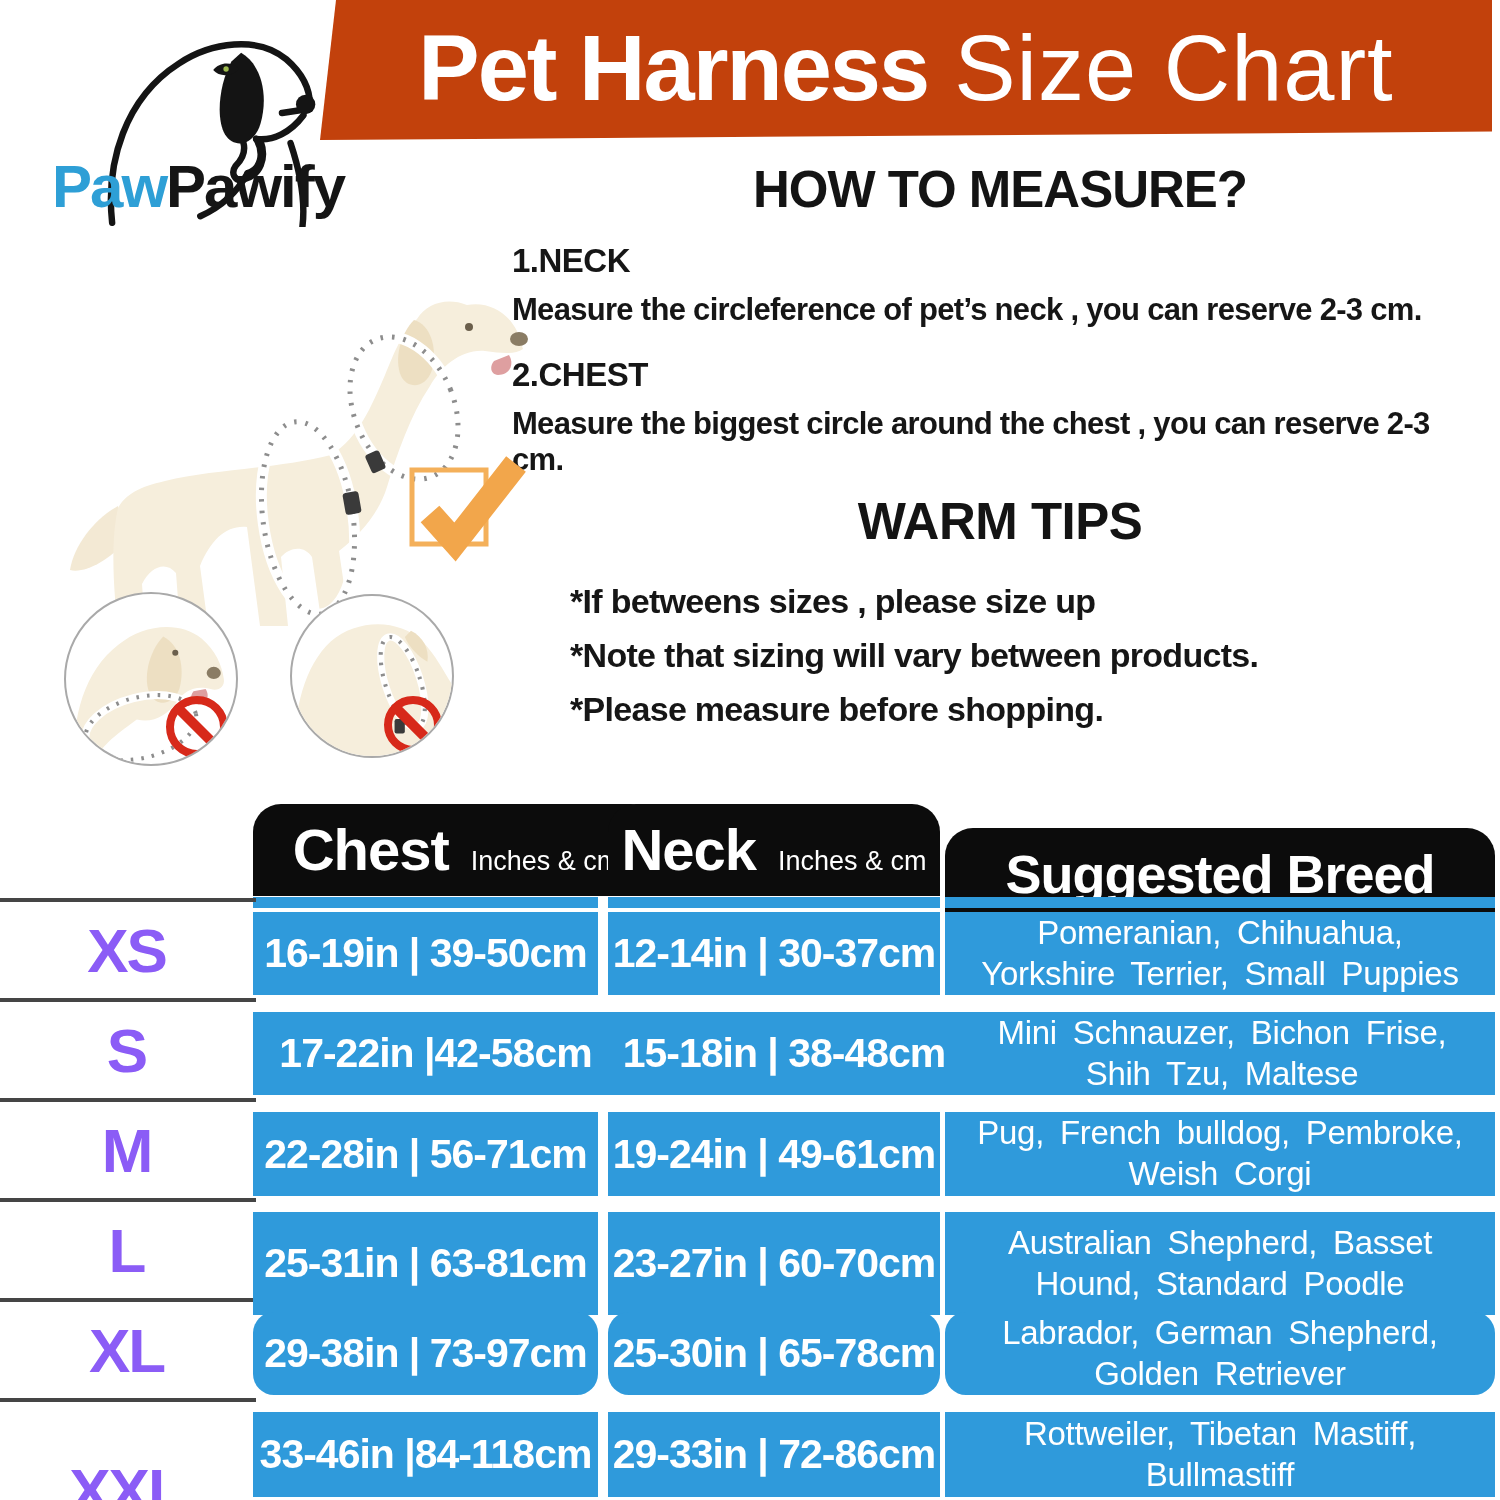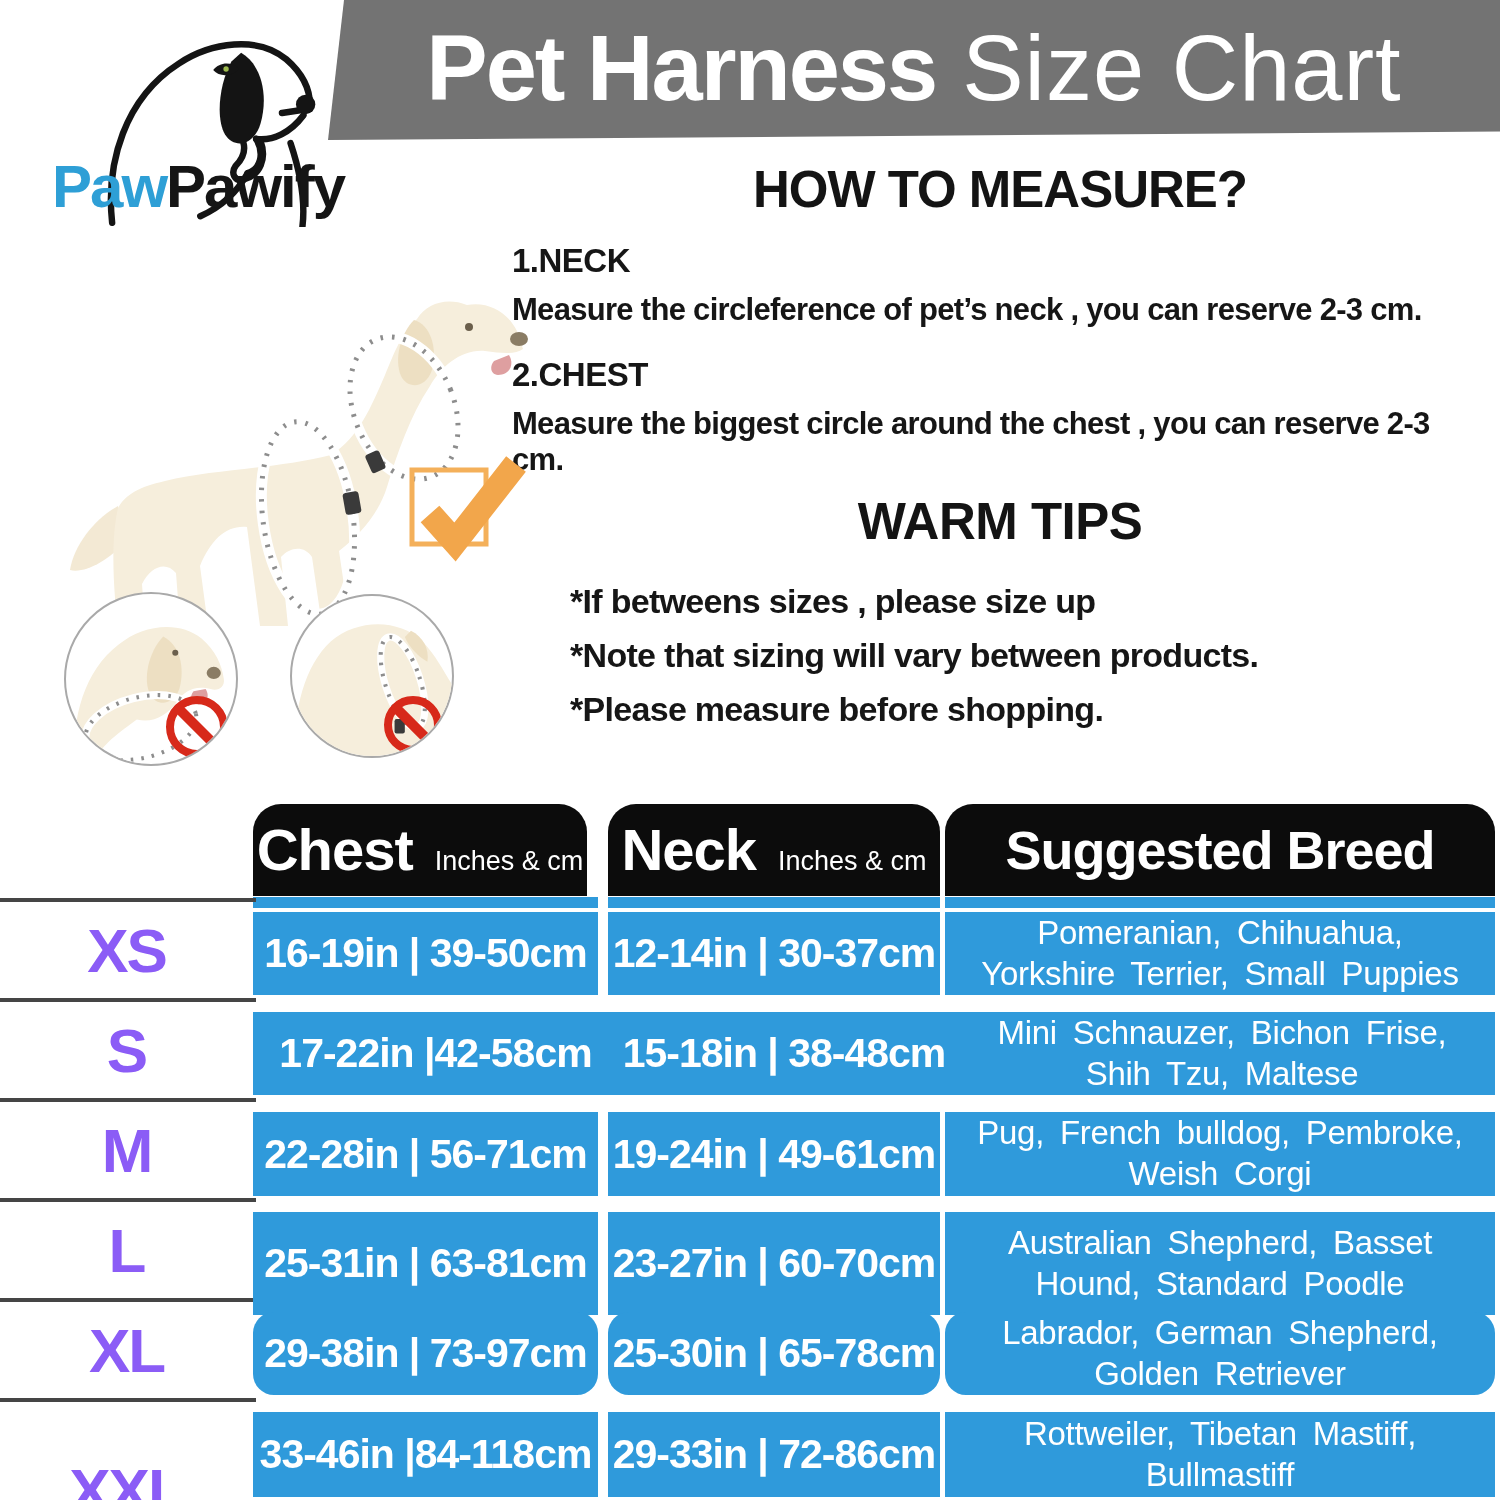--- a/index.html
+++ b/index.html
@@ -2,21 +2,21 @@
 <html><head>
 <meta charset="utf-8">
 <style>
   html,body{margin:0;padding:0;background:#fff;}
   .page{
     position:relative;width:1500px;height:1500px;background:#ffffff;overflow:hidden;
     font-family:"Liberation Sans","DejaVu Sans",sans-serif;color:#161616;
   }
   
   .banner{
-    position:absolute;left:328px;top:0;width:1172px;height:140px;background:#737373;
+    position:absolute;left:320px;top:0;width:1172px;height:140px;background:#c2410c;
     clip-path:polygon(16px 0%,100% 0%,100% 94%,0% 100%);
     display:flex;align-items:center;justify-content:center;gap:26px;padding-bottom:4px;box-sizing:border-box;
   }
   .banner-bold{font-size:92px;font-weight:800;color:#fff;letter-spacing:-2px;}
   .banner-light{font-size:92px;font-weight:300;color:#fff;letter-spacing:1px;}
   .logo{position:absolute;left:70px;top:12px;width:310px;height:215px;}
   .logo svg{position:absolute;left:0;top:0;}
   .logo-text{position:absolute;left:-18px;top:140px;font-size:60px;font-weight:800;letter-spacing:-2px;white-space:nowrap;}
   .lt-blue{color:#2E9FD6;}
   .lt-black{color:#151515;}
@@ -38,23 +38,23 @@
   .inset1{left:64px;top:592px;width:170px;height:170px;}
   .inset2{left:290px;top:594px;width:160px;height:160px;}
   .no-sign{position:absolute;border:8px solid #D7291A;border-radius:50%;box-sizing:border-box;background:transparent;}
   .no-sign::after{content:'';position:absolute;left:-6px;top:50%;margin-top:-5px;width:calc(100% + 12px);height:10px;
     background:#D7291A;transform:rotate(45deg);}
   .ns1{left:100px;top:102px;width:62px;height:62px;}
   .ns2{left:92px;top:100px;width:58px;height:58px;}
   
   .th{position:absolute;top:804px;height:92px;background:#0C0C0C;border-radius:28px 28px 0 0;
     display:flex;align-items:baseline;justify-content:center;gap:22px;color:#fff;}
-  .th-chest{left:253px;width:334px;}
+  .th-chest{left:253px;width:406px;}
   .th-neck{left:608px;width:332px;}
-  .th-breed{left:945px;width:550px;align-items:center;}
+  .th-breed{left:945px;width:550px;align-items:center;margin-top:24px;}
   .th-big{font-size:58px;font-weight:800;letter-spacing:-1px;line-height:92px;}
   .th-sub{font-size:27px;font-weight:400;letter-spacing:0;}
   .strip{position:absolute;top:897px;height:11px;background:#2F9ADB;}
   .st-chest{left:253px;width:345px;}
   .st-neck{left:608px;width:332px;}
   .st-breed{left:945px;width:550px;}
   .rline{position:absolute;left:0;width:256px;height:4px;background:#454545;}
   .rlabel{position:absolute;left:0;width:253px;height:100px;display:flex;align-items:center;justify-content:center;
     font-size:62px;font-weight:800;letter-spacing:-2px;color:#8b5cf6;}
   .cell{position:absolute;background:#2F9ADB;color:#ffffff;display:flex;align-items:center;justify-content:center;}

